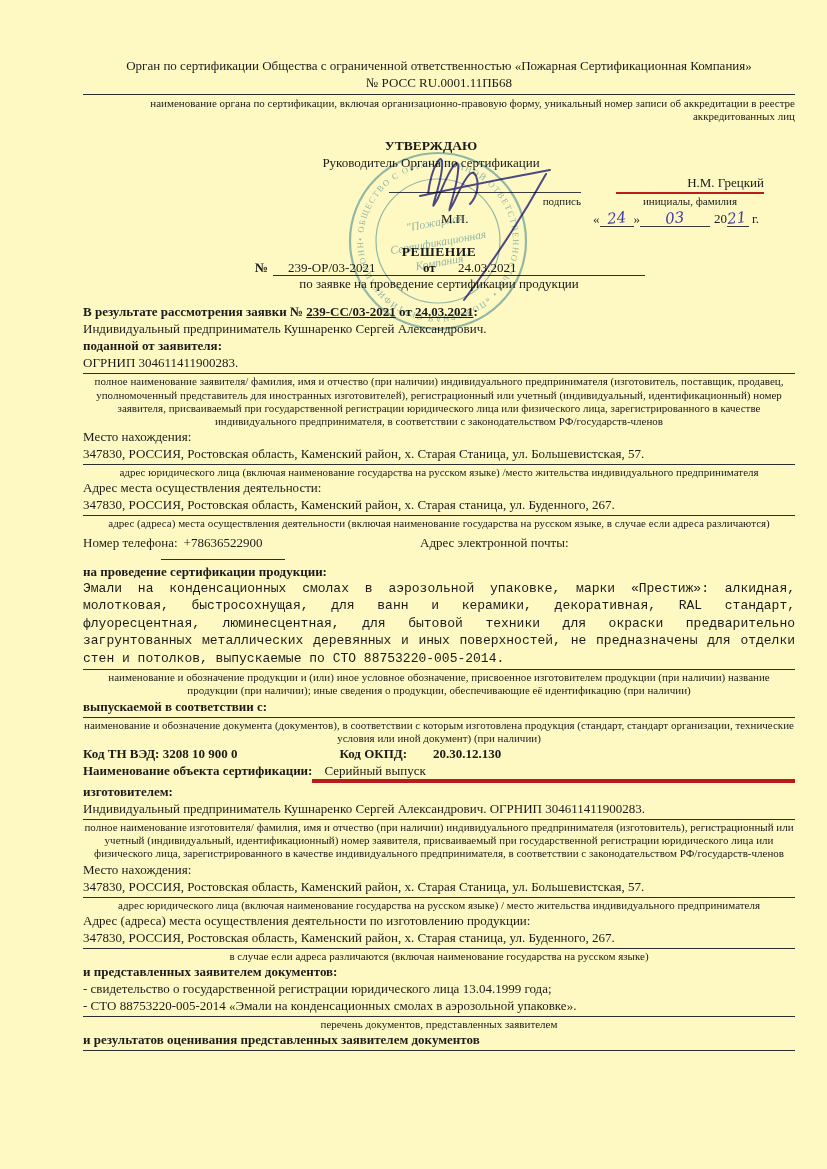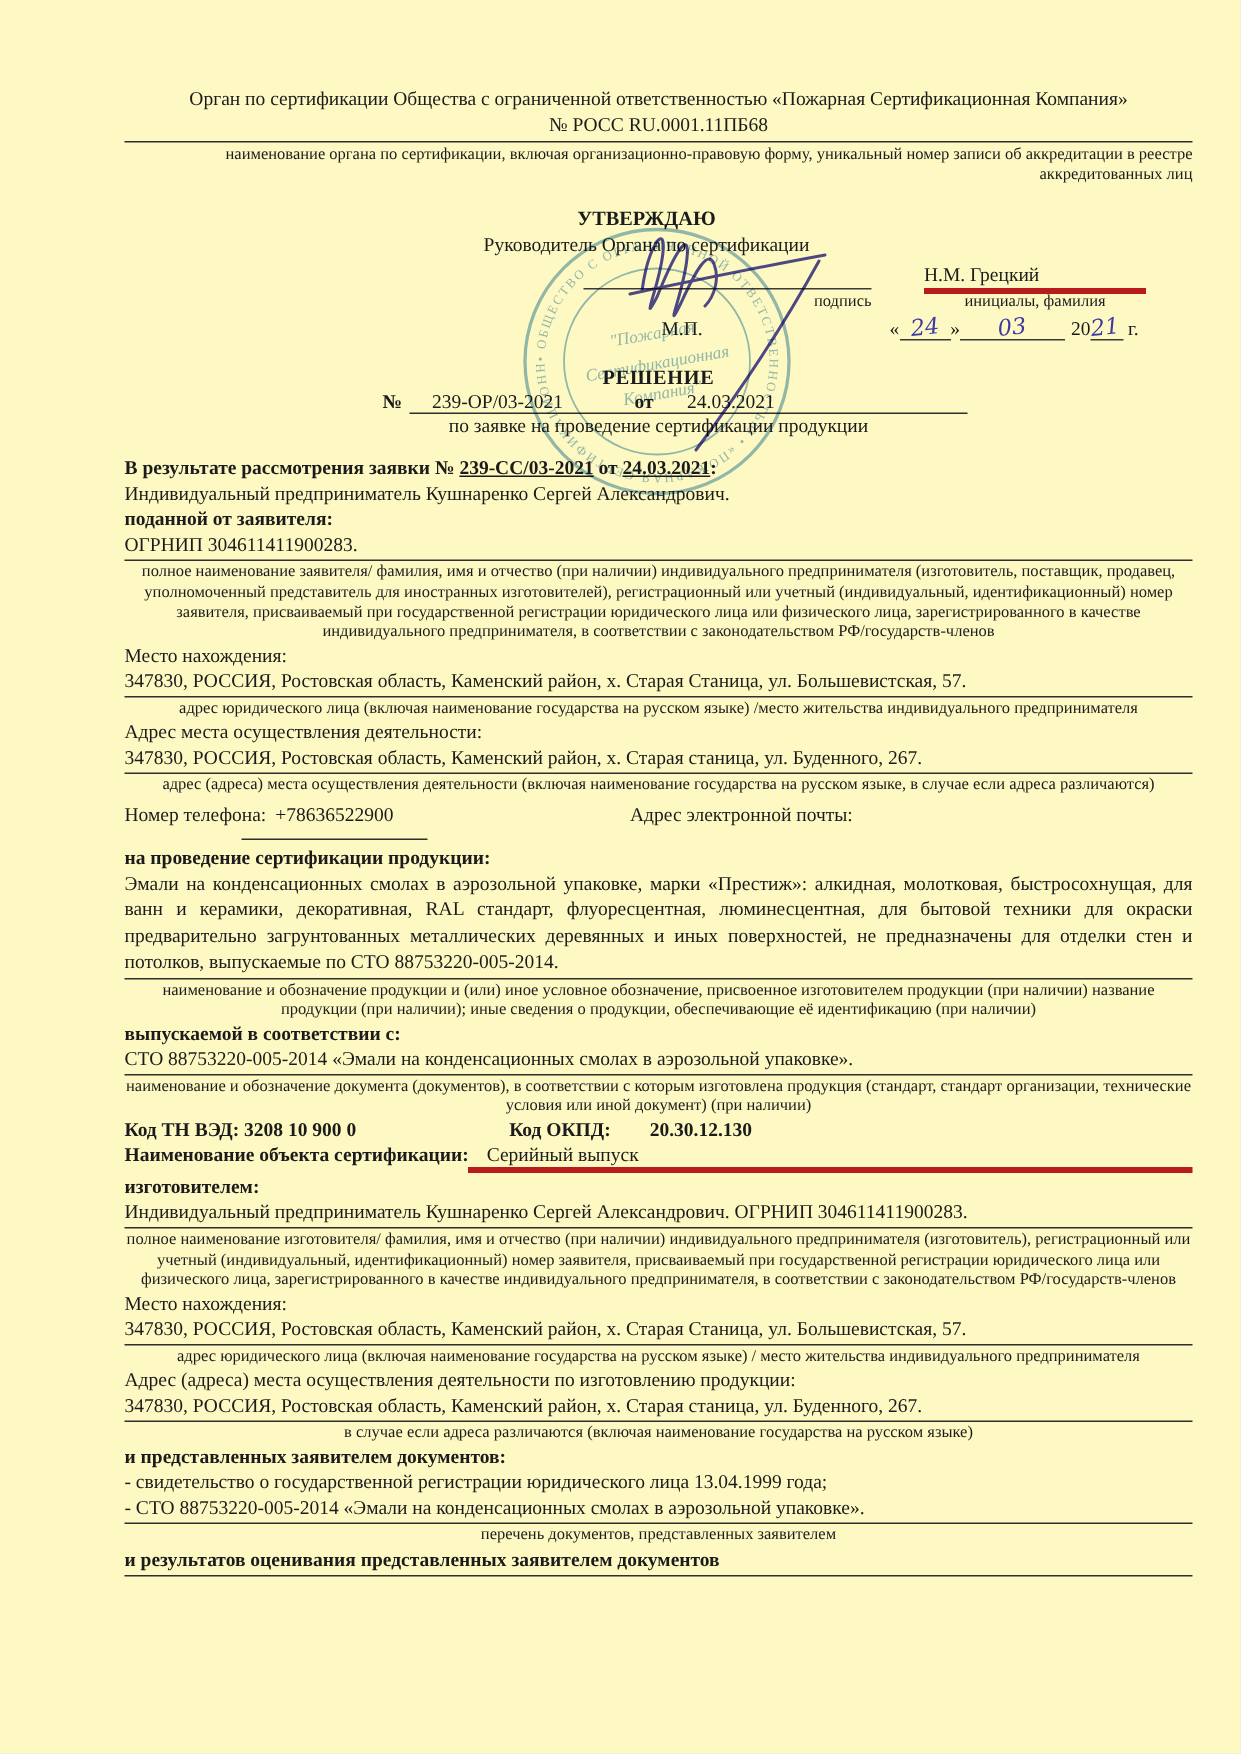--- a/index.html
+++ b/index.html
@@ -7,35 +7,35 @@
     position:relative; width:827px; height:1169px; margin:0 auto;
     background:#fef9c3; overflow:hidden;
     font-family:"Liberation Serif","DejaVu Serif",serif;
     color:#1b1b1b;
   }
   .content{padding:57px 32px 0 83px;}
   .t{font-size:13px; line-height:17px;}
   .b{font-weight:bold;}
   .u{text-decoration:underline;}
   .c{text-align:center;}
-  .j{text-align:justify;}
+  .j{text-align:justify;font-family:Liberation Mono, monospace;}
   .note{
     font-size:11px; line-height:13.2px; text-align:center;
     border-top:1px solid #2e2e2e; margin-top:2px; padding-top:1px;
   }
   .hdr-note{font-size:11px; line-height:13.2px; text-align:right;
     border-top:1px solid #2e2e2e; margin-top:3px; padding-top:2px;}
   
   .approve{position:relative; height:96px; margin-top:15px; font-size:13px;}
   .approve .abs{position:absolute;}
   .a-title{top:0; left:120px; width:456px; text-align:center; font-weight:bold; font-size:13.5px;}
   .a-sub{top:17px; left:120px; width:456px; text-align:center;}
   .a-sigline{top:37px; left:306px; width:192px; height:17px; border-bottom:1px solid #3a3a3a;}
   .a-siglabel{top:57px; left:306px; width:192px; text-align:right; font-size:11px;}
-  .a-namebox{top:37px; left:533px; width:148px; height:17px; border-bottom:4px solid #b91c1c; text-align:left; line-height:15px;}
+  .a-namebox{top:37px; left:533px; width:148px; height:17px; border-bottom:2px solid #b91c1c; text-align:right; line-height:15px;}
   .a-namelabel{top:57px; left:533px; width:148px; text-align:center; font-size:11px;}
   .a-mp{top:73px; left:358px;}
   .a-date{top:70px; left:510px; display:flex; align-items:flex-end; font-size:13px;}
   .dbox{border-bottom:1px solid #3a3a3a; text-align:center; height:18px;}
   .d-day{width:34px;} .d-month{width:70px;} .d-year{width:22px; text-align:left;}
   .hand{
     font-family:"DejaVu Serif",serif; font-style:italic; color:#3f3aa3;
     font-size:15px; display:inline-block; transform:rotate(-6deg) translateY(1px);
   }
   
@@ -120,21 +120,20 @@
     <div class="phone-row">
       <span class="abs p-label">Номер телефона:</span>
       <span class="abs p-val">+78636522900</span>
       <span class="abs e-label">Адрес электронной почты:</span>
     </div>
 
     <div class="t b">на проведение сертификации продукции:</div>
     <div class="t j" style="line-height:17.5px">Эмали на конденсационных смолах в аэрозольной упаковке, марки «Престиж»: алкидная, молотковая, быстросохнущая, для ванн и керамики, декоративная, RAL стандарт, флуоресцентная, люминесцентная, для бытовой техники для окраски предварительно загрунтованных металлических деревянных и иных поверхностей, не предназначены для отделки стен и потолков, выпускаемые по СТО 88753220-005-2014.</div>
     <div class="note">наименование и обозначение продукции и (или) иное условное обозначение, присвоенное изготовителем продукции (при наличии) название продукции (при наличии); иные сведения о продукции, обеспечивающие её идентификацию (при наличии)</div>
     <div class="t b">выпускаемой в соответствии с:</div>
-    <div class="t">СТО 88753220-005-2014 «Эмали на конденсационных смолах в аэрозольной упаковке».</div>
     <div class="note">наименование и обозначение документа (документов), в соответствии с которым изготовлена продукция (стандарт, стандарт организации, технические условия или иной документ) (при наличии)</div>
 
     <div class="kod-row t">
       <span>Код ТН ВЭД: 3208 10 900 0</span>
       <span class="kod-okpd">Код ОКПД:</span>
       <span class="kod-okpd-val">20.30.12.130</span>
     </div>
     <div class="obj-row t">
       <span class="obj-label">Наименование объекта сертификации:</span>
       <span class="obj-val">Серийный выпуск</span>

